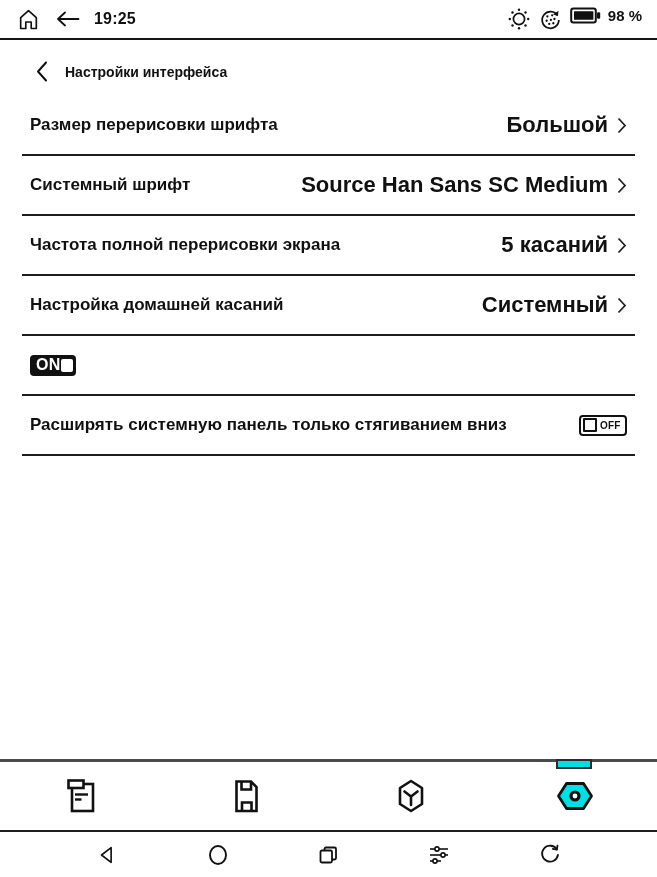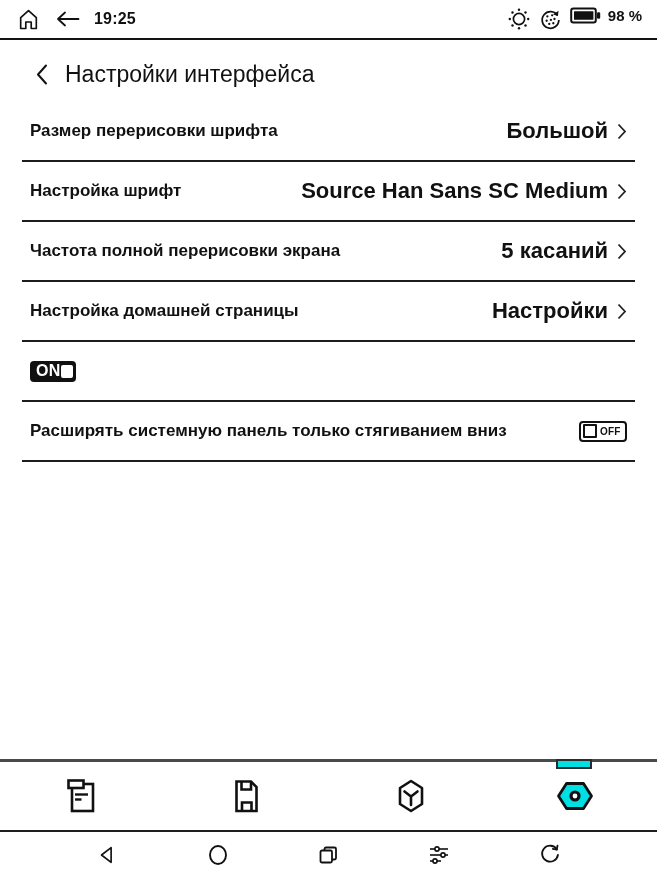--- a/index.html
+++ b/index.html
@@ -14,21 +14,21 @@
     height:40px; flex:0 0 auto; display:flex; align-items:center;
     padding:0 15px 0 16px; border-bottom:2px solid #141414; box-sizing:border-box;
   }
   .sb-left { display:flex; align-items:center; gap:13px; }
   .sb-time { font-size:16px; font-weight:bold; letter-spacing:.2px; }
   .sb-right { margin-left:auto; display:flex; align-items:flex-start; gap:7px; }
   .sb-batt-text { font-size:15px; font-weight:bold; }
   .icn { display:inline-flex; align-items:center; justify-content:center; line-height:0; }
   
   .page-header { display:flex; align-items:center; gap:17px; padding:21px 30px 12px 36px; }
-  .page-title { font-size:23px; font-weight:normal; }
+  .page-title { font-size:14px; font-weight:bold; }
   
   .list { padding:0 22px; margin-top:2px; }
   .row {
     display:flex; align-items:center; justify-content:space-between;
     min-height:34px; padding:12px 8px; gap:14px;
     border-bottom:2px solid #1d1d1d;
   }
   .row-label { font-size:17px; font-weight:bold; line-height:1.35; flex:1 1 auto; }
   .row-label.narrow { max-width:345px; }
   .row-right { display:flex; align-items:center; gap:9px; flex:0 0 auto; white-space:nowrap; }
@@ -140,21 +140,21 @@
         <span class="row-value">Большой</span>
         <span class="chev">
           <svg width="10" height="17" viewBox="0 0 10 17" fill="none" stroke="#222" stroke-width="1.8">
               <path d="M1.5 1.5 L8 8.5 L1.5 15.5"></path>
             </svg>
         </span>
       </span>
     </div>
 
     <div class="row">
-      <span class="row-label">Настройка шрифт</span>
+      <span class="row-label">Системный шрифт</span>
       <span class="row-right">
         <span class="row-value">Source Han Sans SC Medium</span>
         <span class="chev">
           <svg width="10" height="17" viewBox="0 0 10 17" fill="none" stroke="#222" stroke-width="1.8">
               <path d="M1.5 1.5 L8 8.5 L1.5 15.5"></path>
             </svg>
         </span>
       </span>
     </div>
 
@@ -164,23 +164,23 @@
         <span class="row-value">5 касаний</span>
         <span class="chev">
           <svg width="10" height="17" viewBox="0 0 10 17" fill="none" stroke="#222" stroke-width="1.8">
               <path d="M1.5 1.5 L8 8.5 L1.5 15.5"></path>
             </svg>
         </span>
       </span>
     </div>
 
     <div class="row">
-      <span class="row-label">Настройка домашней страницы</span>
-      <span class="row-right">
-        <span class="row-value">Настройки</span>
+      <span class="row-label">Настройка домашней касаний</span>
+      <span class="row-right">
+        <span class="row-value">Системный</span>
         <span class="chev">
           <svg width="10" height="17" viewBox="0 0 10 17" fill="none" stroke="#222" stroke-width="1.8">
               <path d="M1.5 1.5 L8 8.5 L1.5 15.5"></path>
             </svg>
         </span>
       </span>
     </div>
 
     <div class="row">
       <span class="row-right">

